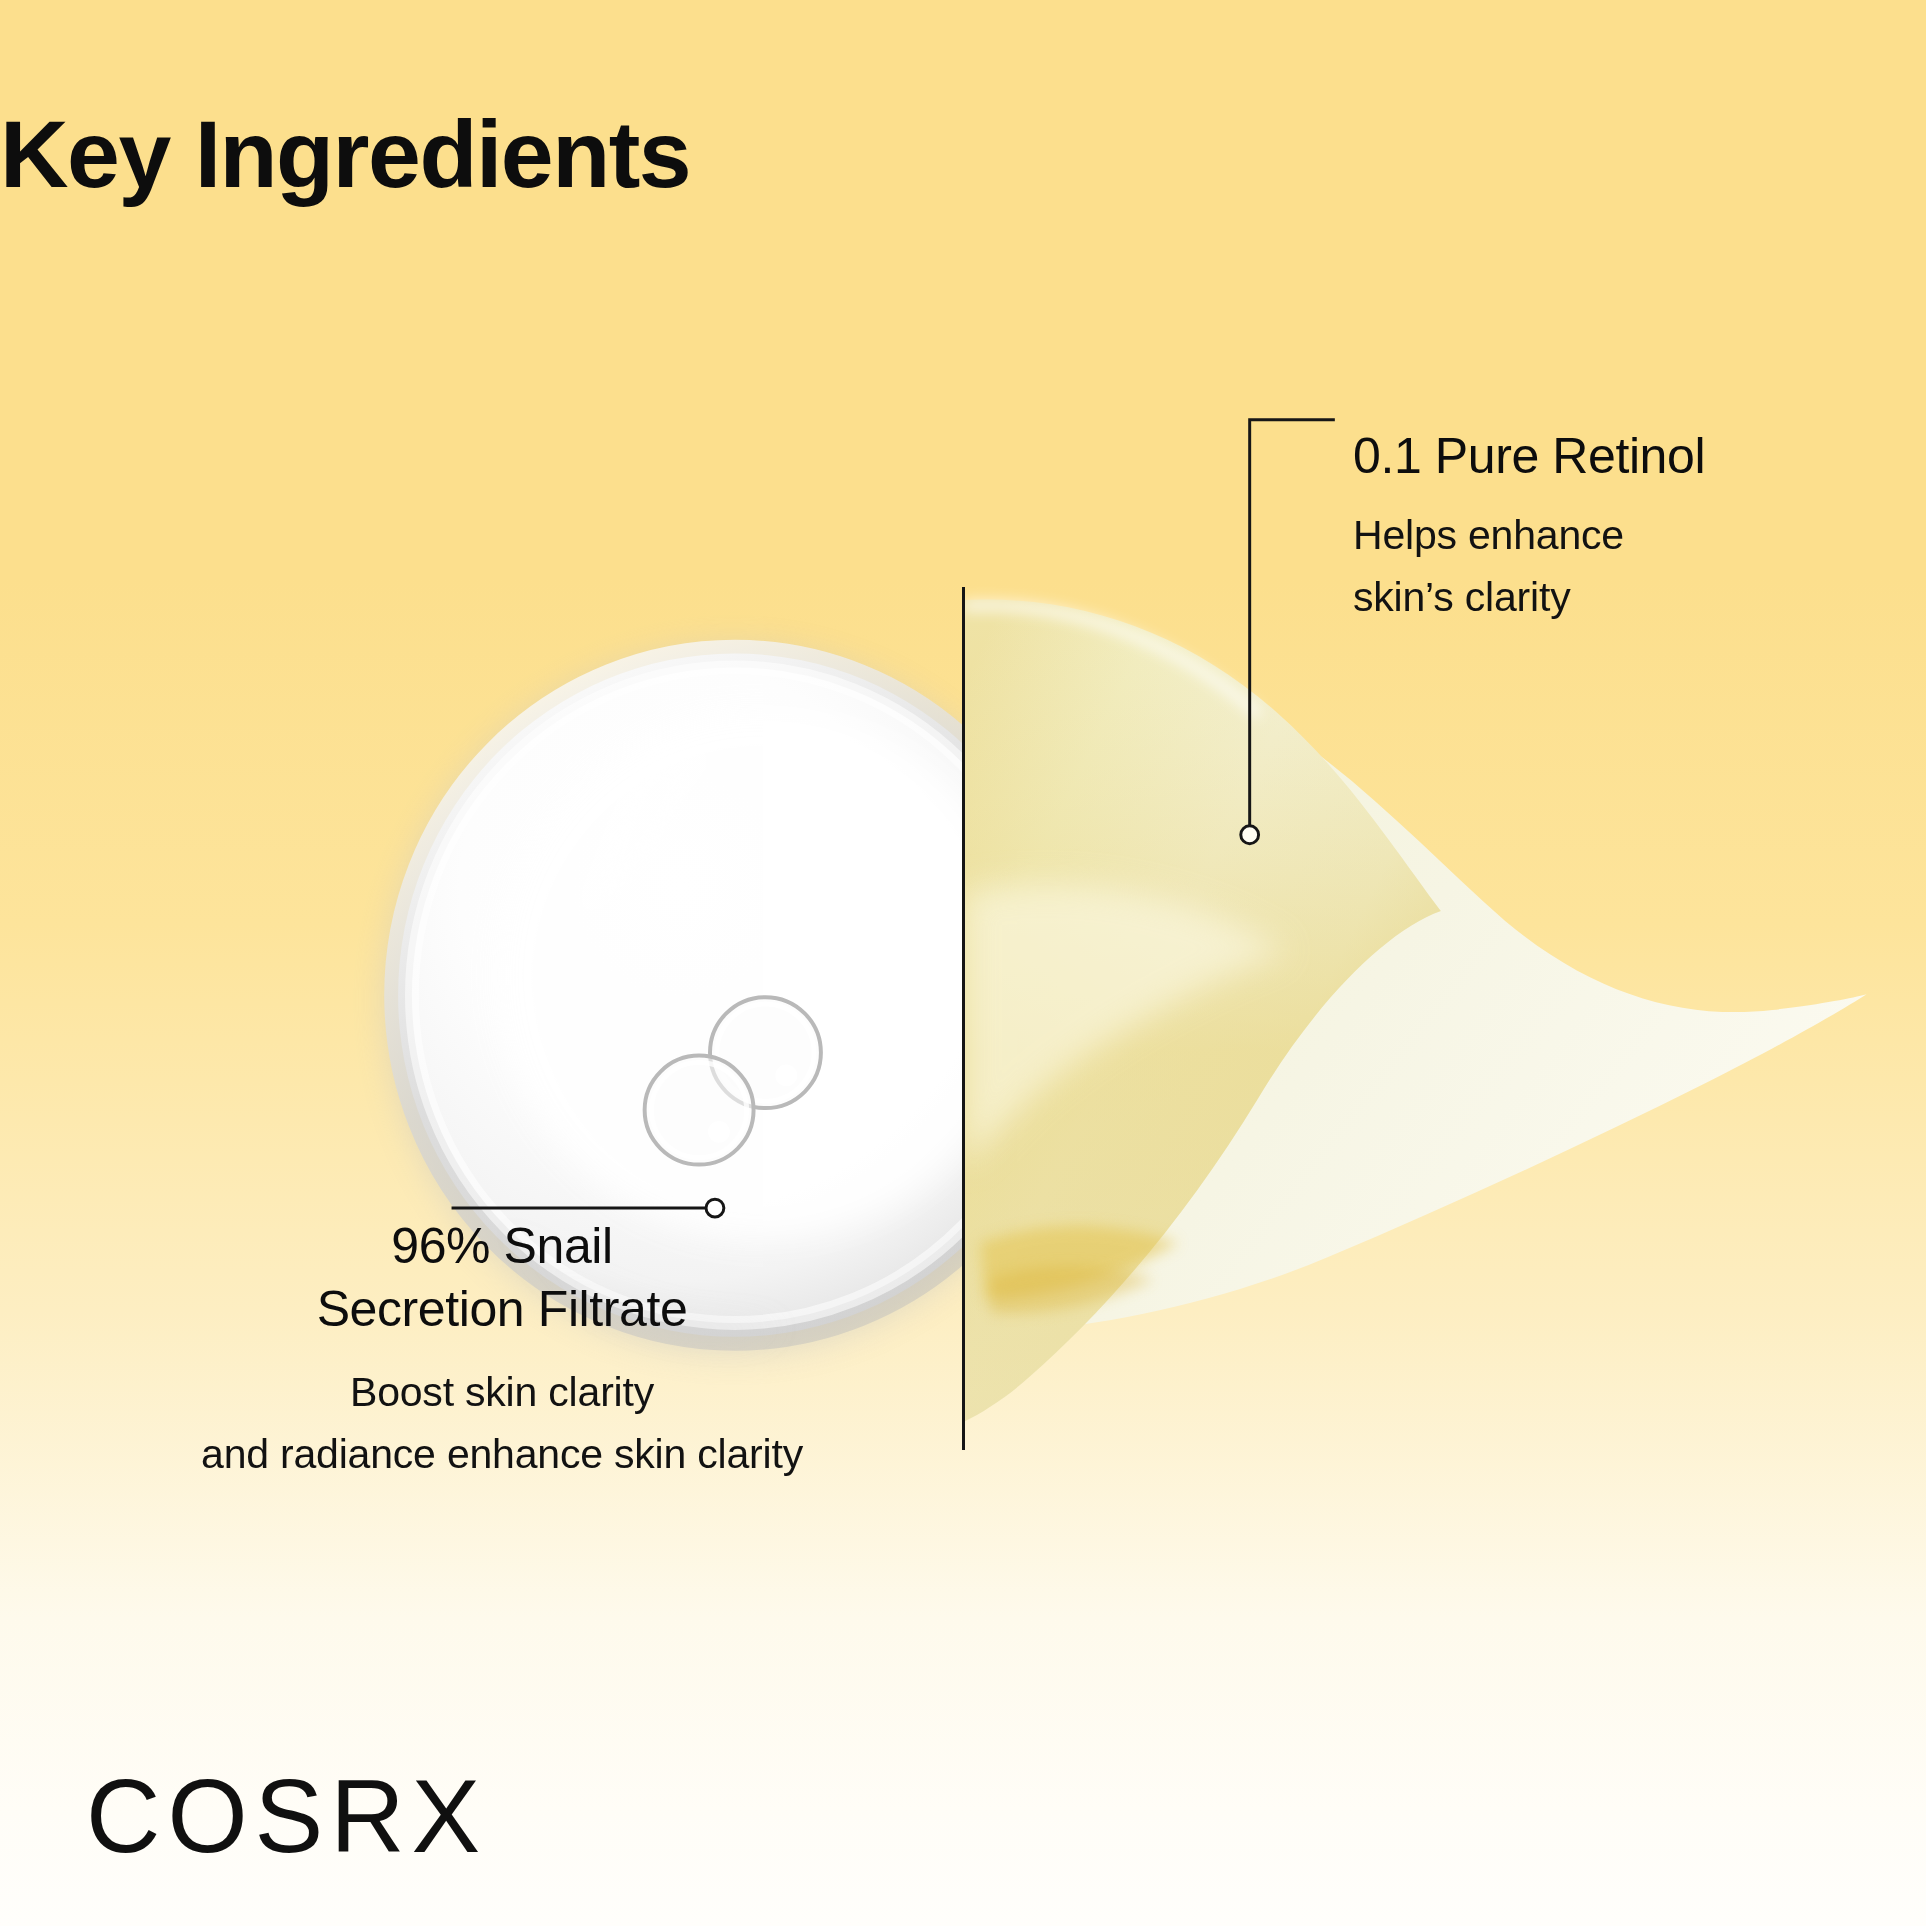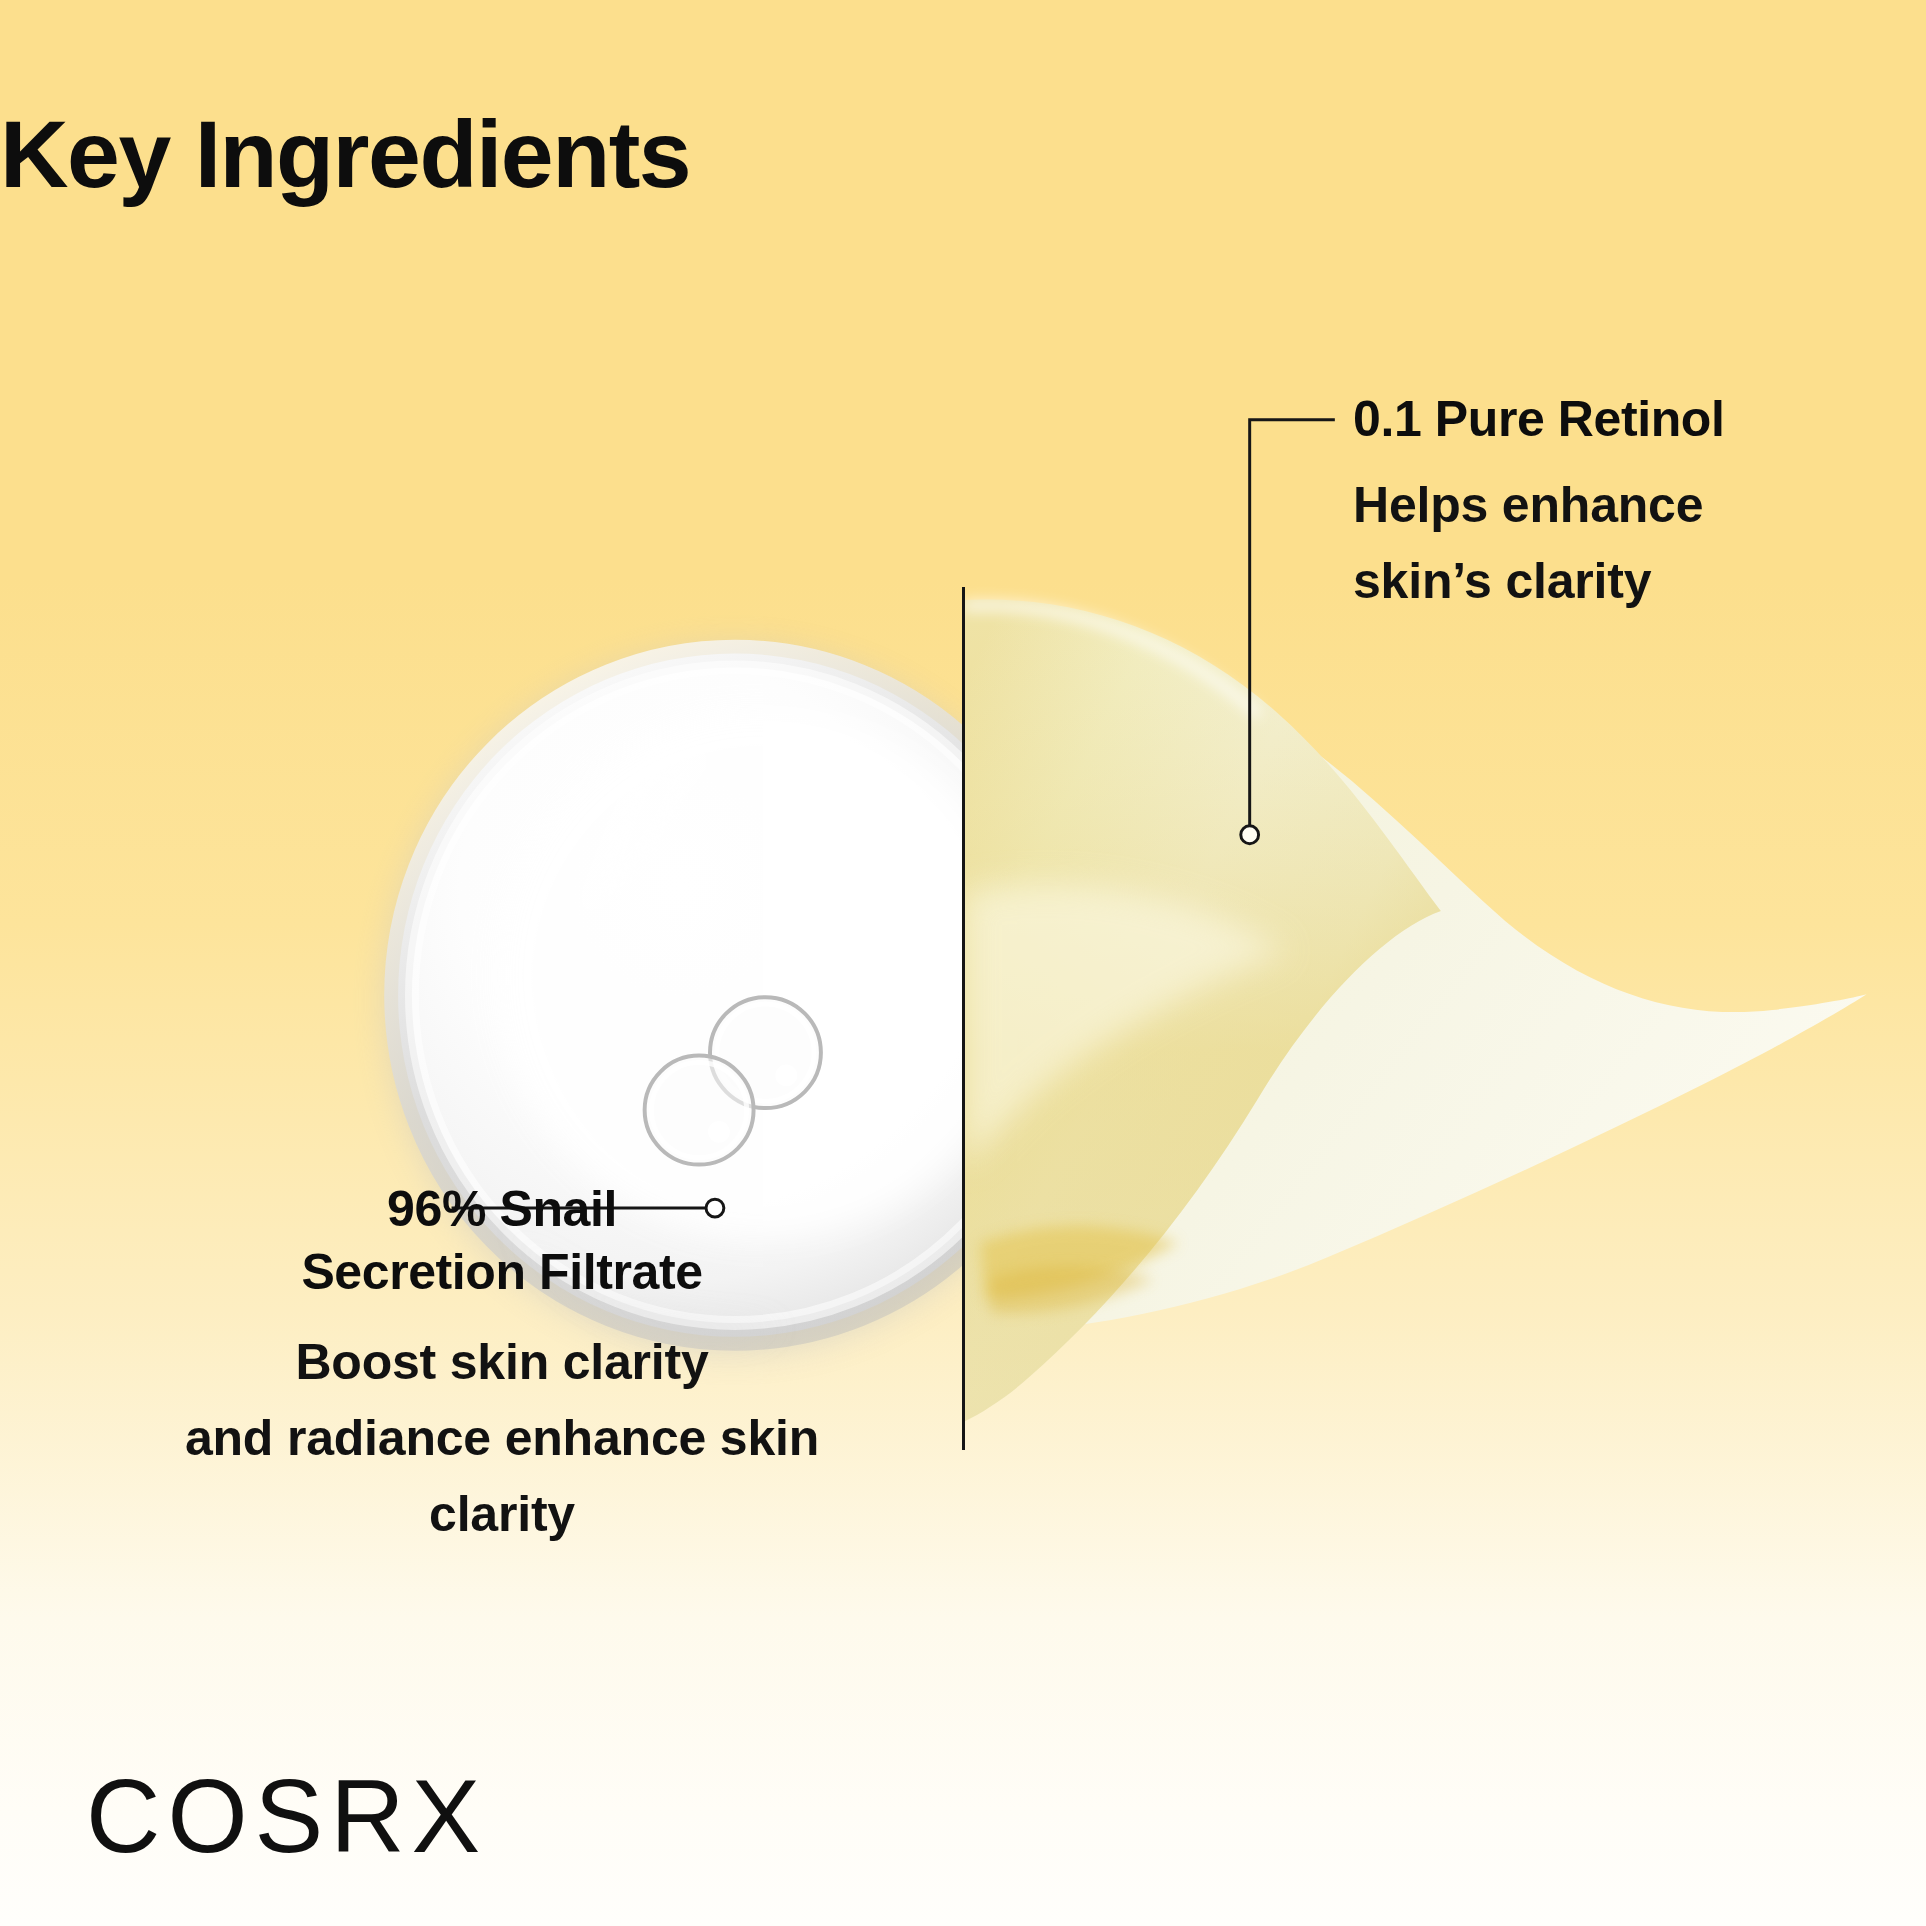--- a/index.html
+++ b/index.html
@@ -56,30 +56,31 @@
     position: absolute;
     left: 962px;
     top: 587px;
     width: 3px;
     height: 863px;
     background: #151515;
   }
 
   
   .callout-heading {
-    font-weight: 700;
+    font-weight: 400;
     color: #0d0d0d;
     font-size: 50px;
     line-height: 1.26;
     letter-spacing: -0.4px;
+    margin-top: 37px;
   }
   .callout-body {
-    font-weight: 700;
+    font-weight: 400;
     color: #121212;
-    font-size: 50px;
+    font-size: 41px;
     line-height: 1.52;
     letter-spacing: -0.2px;
   }
 
   #retinol-callout {
     position: absolute;
     left: 1353px;
     top: 388px;
     width: 535px;
   }

